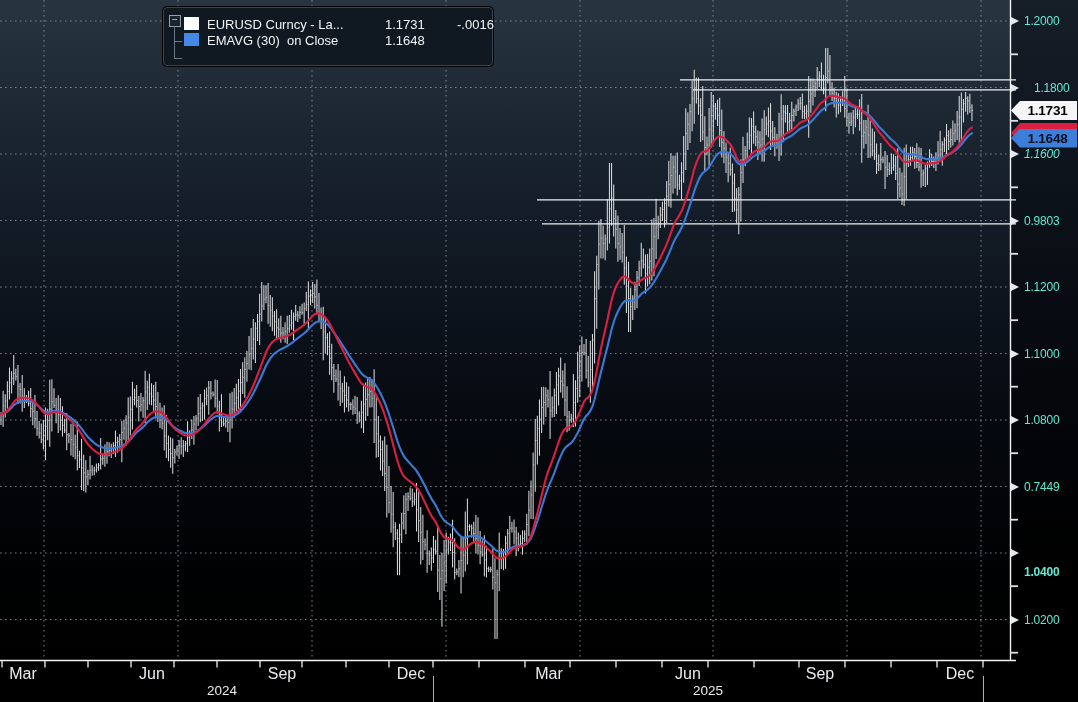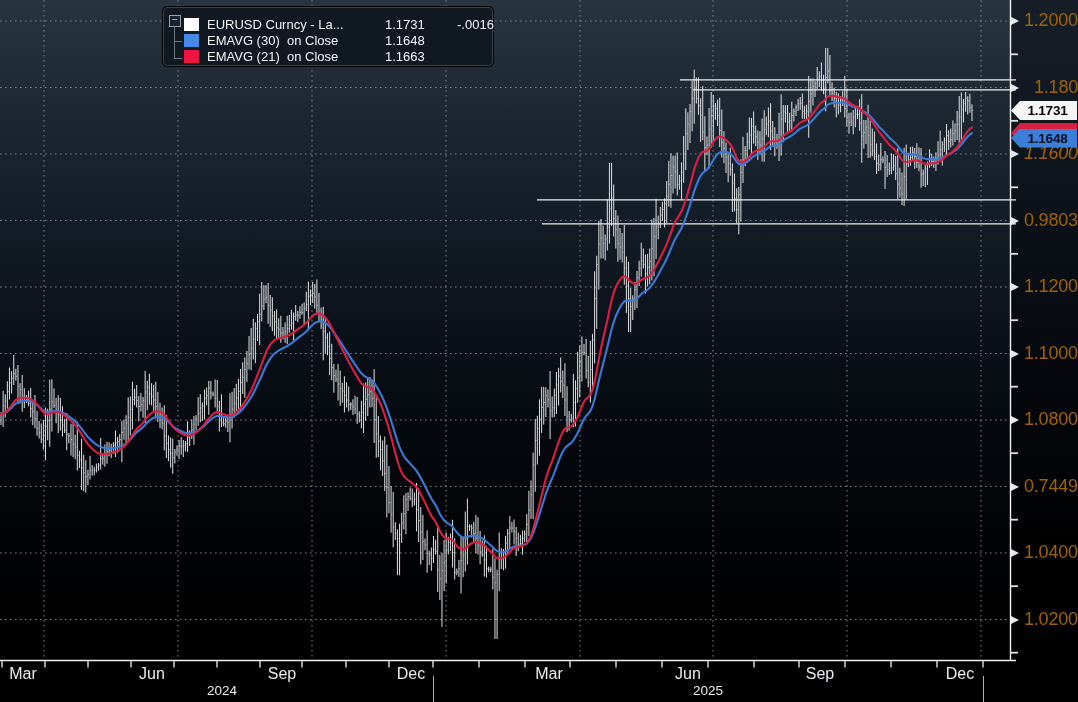--- a/index.html
+++ b/index.html
@@ -7,30 +7,30 @@
        font-family:"Liberation Sans","DejaVu Sans",sans-serif;-webkit-font-smoothing:antialiased;}
   #plot-bg{position:absolute;left:0;top:0;width:1010px;height:661px;
        background:linear-gradient(180deg,#28343f 0%,#222e39 8%,#1b2530 20%,#131c26 34%,#0b111a 50%,#04070c 68%,#010203 84%,#000 100%);}
   #yaxis-strip{position:absolute;left:1011px;top:0;width:67px;height:661px;
        background:linear-gradient(180deg,#161e28 0%,#0d131b 28%,#05070c 58%,#000 85%);}
   #xaxis-strip{position:absolute;left:0;top:661px;width:1078px;height:41px;background:#000;}
   #chart-svg{position:absolute;left:0;top:0;z-index:2;}
   
   #legend{position:absolute;left:163px;top:7px;width:328px;height:57px;z-index:5;
       background:#101922;border:1px solid #39434e;border-radius:4px;box-shadow:0 0 0 1px #000;}
-  .lg-row{position:absolute;left:20px;height:15px;display:flex;align-items:center;}
+  .lg-row{position:absolute;left:20px;height:15px;display:flex;align-items:flex-start;}
   .lg-sw{width:15px;height:13px;flex:0 0 15px;margin-right:8px;}
   .lg-label{color:#f2f4f6;font-size:13px;white-space:pre;width:178px;}
   .lg-val{color:#f2f4f6;font-size:13px;white-space:pre;width:52px;}
   .lg-chg{color:#f2f4f6;font-size:13px;white-space:pre;margin-left:20px;}
   #lg-expander{position:absolute;left:5px;top:7px;width:10px;height:10px;border:1px solid #96a0aa;
       color:#cdd3d9;font-size:10px;line-height:8px;text-align:center;background:#1a242f;}
   .tree{position:absolute;background:#6b7680;}
   
-  .y-label{position:absolute;left:1024px;transform:translateY(-52%);color:#a16207;font-size:18px;letter-spacing:-0.2px;z-index:3;}
+  .y-label{position:absolute;left:1024px;transform:translateY(-52%);color:#5eead4;font-size:12px;letter-spacing:-0.2px;z-index:3;}
   .y-arrow{position:absolute;left:1011px;width:0;height:0;border-top:4px solid transparent;
       border-bottom:4px solid transparent;border-left:8px solid #e6e9ec;transform:translateY(-50%);z-index:3;}
   .price-tag{position:absolute;left:1011px;width:66px;height:19px;box-sizing:border-box;
       clip-path:polygon(0 50%,9px 0,100% 0,100% 100%,9px 100%);
       display:flex;align-items:center;justify-content:center;padding-left:7px;
       font-size:13.5px;font-weight:700;letter-spacing:-0.2px;}
   
   .m-label{position:absolute;top:665px;transform:translateX(-50%);color:#e9ebee;font-size:16px;z-index:3;}
   .yr-label{position:absolute;top:683px;transform:translateX(-50%);color:#e9ebee;font-size:13.5px;z-index:3;}
   .yr-sep{position:absolute;top:676px;width:1px;height:26px;background:#a9b0b7;z-index:3;}
@@ -117,46 +117,41 @@
       <div class="lg-sw" style="background: rgb(255, 255, 255);"></div>
       <span class="lg-label">EURUSD Curncy - La...</span>
       <span class="lg-val">1.1731</span>
       <span class="lg-chg">-.0016</span>
     </div>
     <div class="lg-row" style="top:25px">
       <div class="lg-sw" style="background: rgb(68, 136, 232);"></div>
       <span class="lg-label">EMAVG (30)  on Close</span>
       <span class="lg-val">1.1648</span>
     </div>
-    <div class="lg-row" style="top:41px">
-      <div class="lg-sw" style="background: rgb(238, 21, 64);"></div>
-      <span class="lg-label">EMAVG (21)  on Close</span>
-      <span class="lg-val">1.1663</span>
-    </div>
   </div>
 
   <div id="y-axis">
       <div class="y-arrow" style="top: 21px;"></div>
       <div class="y-label" style="top: 21px;">1.2000</div>
       <div class="y-arrow" style="top: 87.5px;"></div>
       <div class="y-label" style="top: 87.5px; margin-left: 10px;">1.1800</div>
       <div class="y-arrow" style="top: 154px;"></div>
       <div class="y-label" style="top: 154px; font-style: italic;">1.1600</div>
       <div class="y-arrow" style="top: 220.5px;"></div>
       <div class="y-label" style="top: 220.5px;">0.9803</div>
       <div class="y-arrow" style="top: 287px;"></div>
       <div class="y-label" style="top: 287px;">1.1200</div>
       <div class="y-arrow" style="top: 353.5px;"></div>
       <div class="y-label" style="top: 353.5px;">1.1000</div>
       <div class="y-arrow" style="top: 420px;"></div>
       <div class="y-label" style="top: 420px;">1.0800</div>
       <div class="y-arrow" style="top: 486.5px;"></div>
       <div class="y-label" style="top: 486.5px;">0.7449</div>
       <div class="y-arrow" style="top: 553px;"></div>
-      <div class="y-label" style="top: 553px;">1.0400</div>
+      <div class="y-label" style="top: 572px; font-weight: bold;">1.0400</div>
       <div class="y-arrow" style="top: 619.5px;"></div>
       <div class="y-label" style="top: 619.5px;">1.0200</div>
       <div class="price-tag" style="top: 123.052px; height: 20px; background: rgb(220, 30, 65); color: rgb(26, 2, 8); z-index: 3;">1.1663</div>
       <div class="price-tag" style="top: 128.54px; height: 19px; background: rgb(61, 127, 216); color: rgb(2, 16, 34); z-index: 4;">1.1648</div>
       <div class="price-tag" style="top: 100.942px; height: 19px; background: rgb(245, 245, 245); color: rgb(0, 0, 0); z-index: 5;">1.1731</div>
     </div>
   <div id="x-axis">
       <div class="m-label" style="left: 23px;">Mar</div>
       <div class="m-label" style="left: 152px;">Jun</div>
       <div class="m-label" style="left: 282px;">Sep</div>

